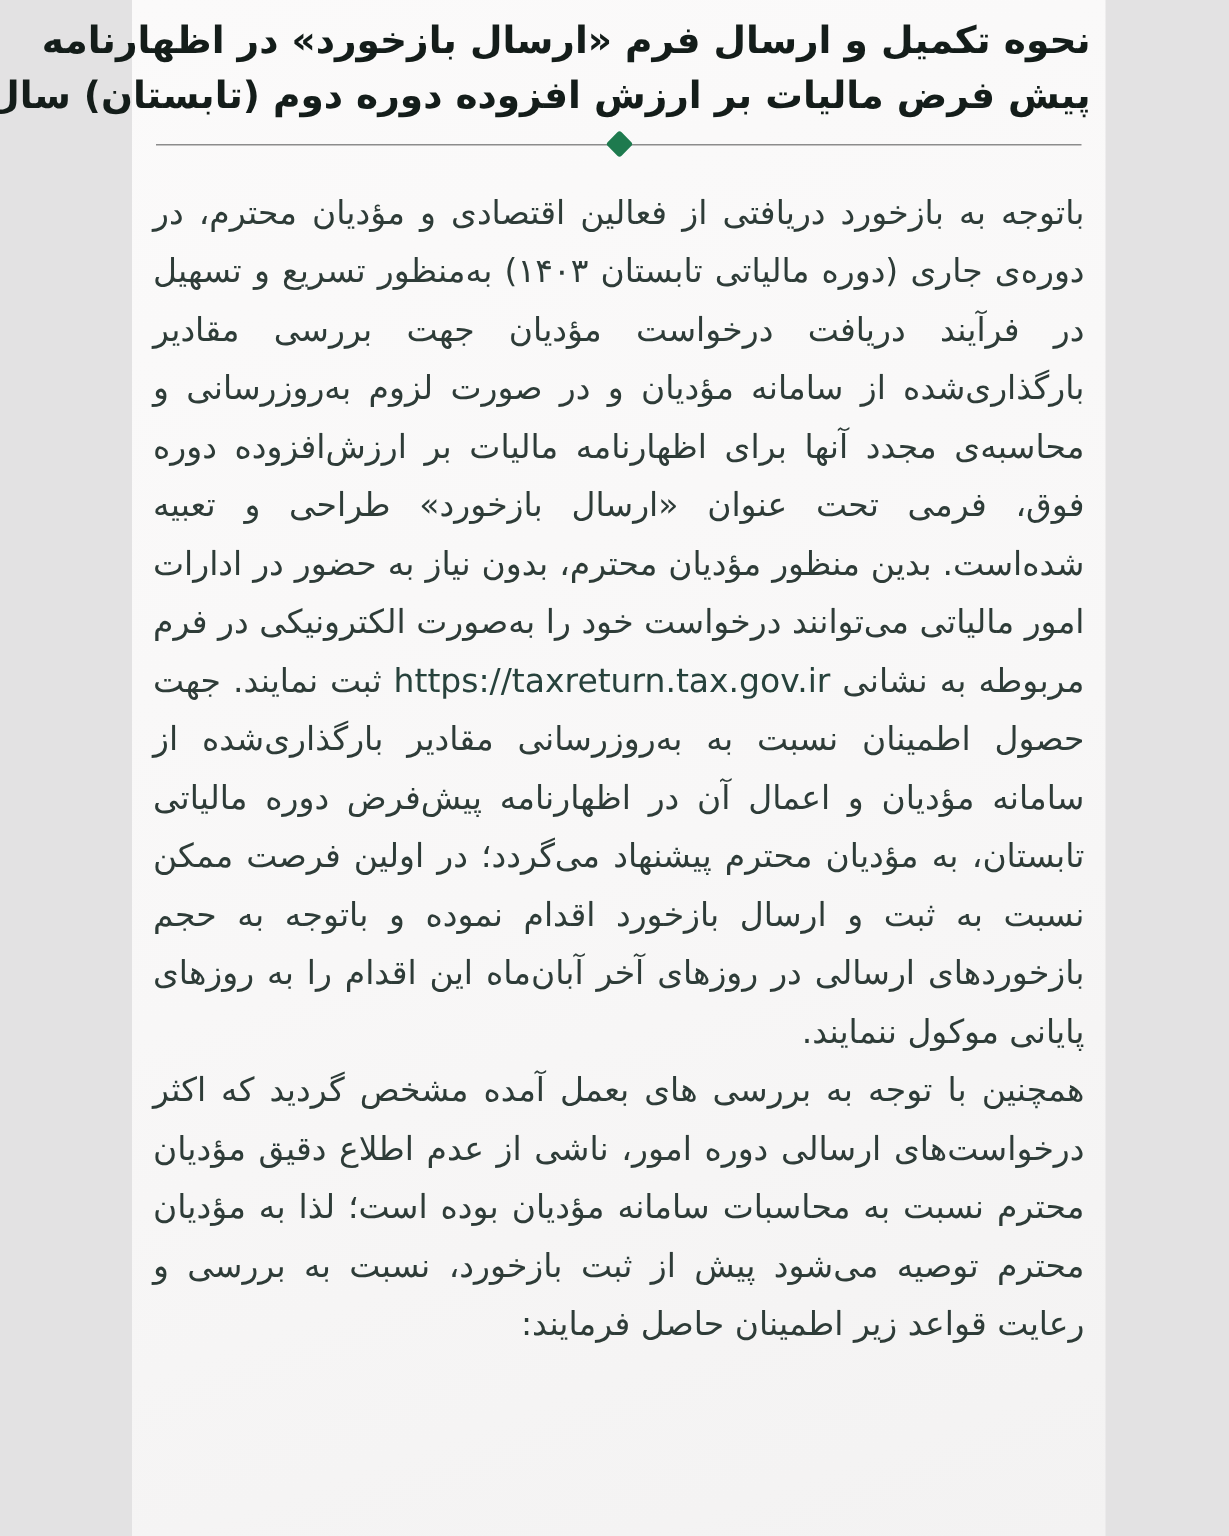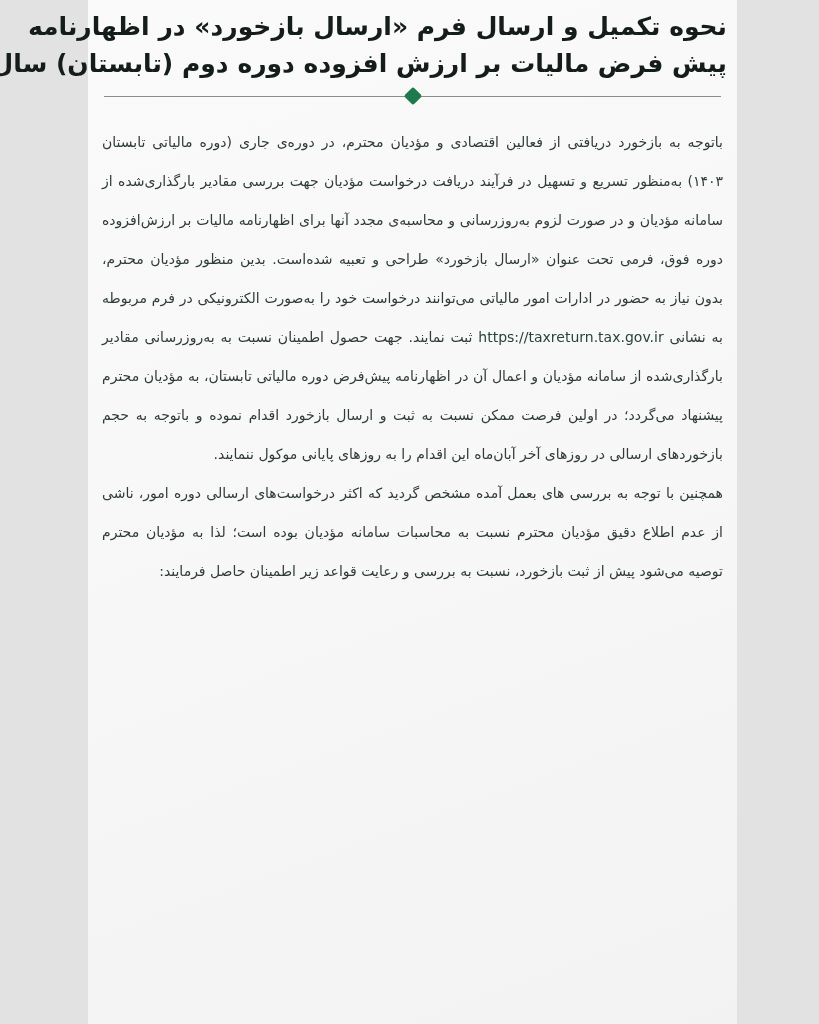--- a/index.html
+++ b/index.html
@@ -50,21 +50,21 @@
     border-radius: 2px;
     transform: translate(-50%, -50%) rotate(45deg);
   }
 
   .doc-body {
     direction: rtl;
     unicode-bidi: embed;
     text-align: justify;
     padding: 26px 14px 0 14px;
     color: #2e3c38;
-    font-size: 14px;
+    font-size: 22px;
     line-height: 39px;
   }
   .doc-body p {
     margin: 0;
     text-align: justify;
   }
   .url-inline {
     direction: ltr;
     unicode-bidi: embed;
     color: #27423c;

